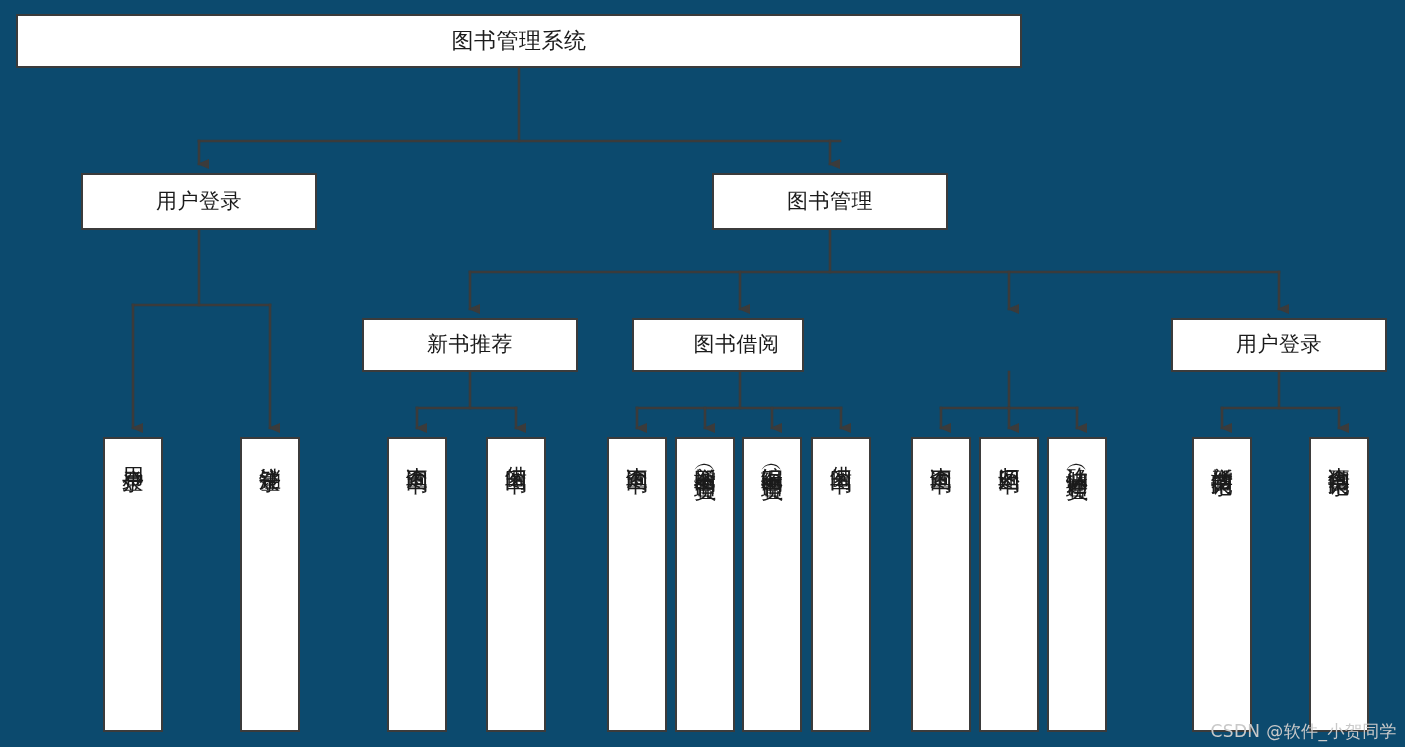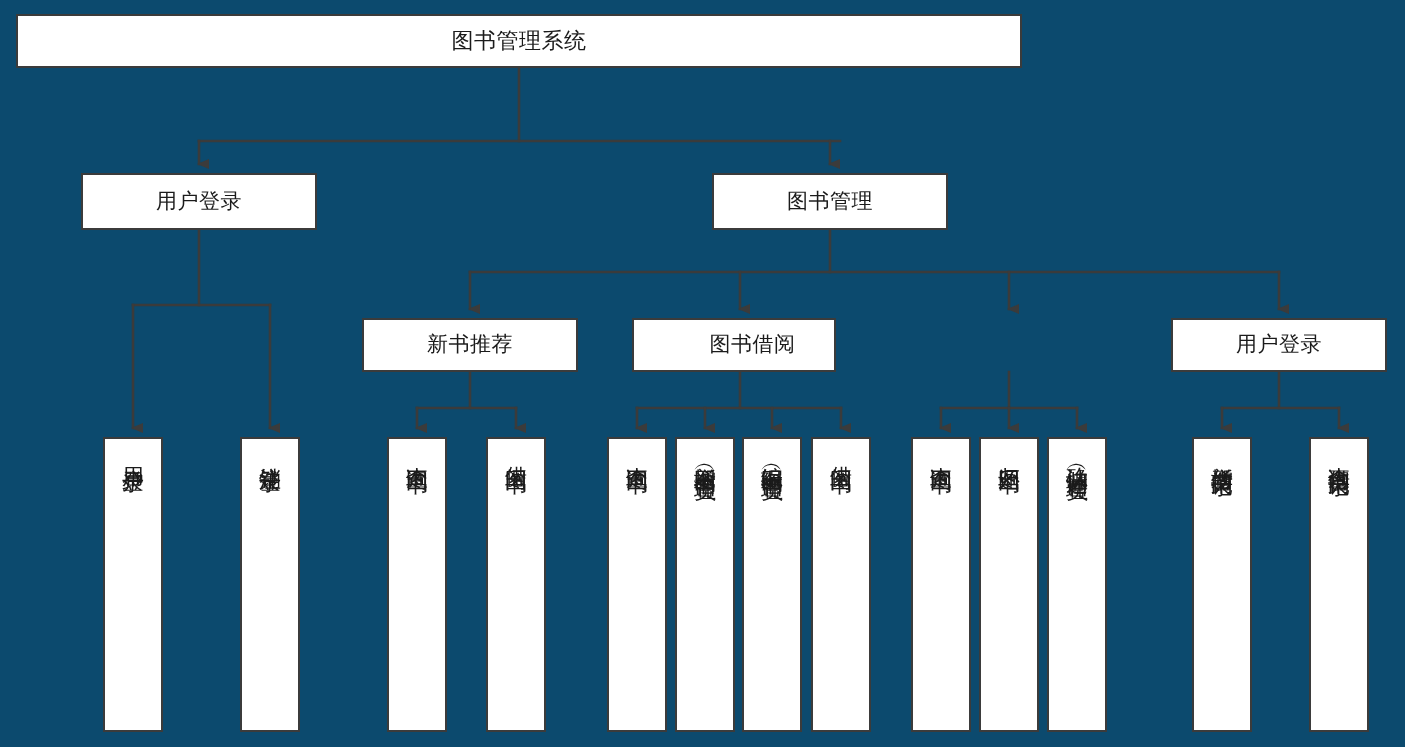--- a/index.html
+++ b/index.html
@@ -135,21 +135,21 @@
   </div>
 
   <div class="node h" style="left:712px;top:173px;width:236px;height:57px;align-items:center;">
     <span class="lbl">图书管理</span>
   </div>
 
   <div class="node h" style="left:362px;top:318px;width:216px;height:54px;">
     <span class="lbl">新书推荐</span>
   </div>
 
-  <div class="node h" style="left:632px;top:318px;width:204px;height:54px;padding-left:37px;">
+  <div class="node h" style="left:632px;top:318px;width:172px;height:54px;padding-left:37px;">
     <span class="lbl">图书借阅</span>
   </div>
 
 
   <div class="node h" style="left:1171px;top:318px;width:216px;height:54px;">
     <span class="lbl">用户登录</span>
   </div>
 
   <div class="node v" style="left:103px;top:437px;width:60px;height:295px;">
     <span class="lbl">用户登录</span>
@@ -196,14 +196,15 @@
   </div>
 
   <div class="node v" style="left:1192px;top:437px;width:60px;height:295px;">
     <span class="lbl">新增借阅记录</span>
   </div>
 
   <div class="node v" style="left:1309px;top:437px;width:60px;height:295px;">
     <span class="lbl">查询借阅记录</span>
   </div>
 
+  <div class="watermark">CSDN @软件_小贺同学</div>
 
 </div>
 
 </body></html>

